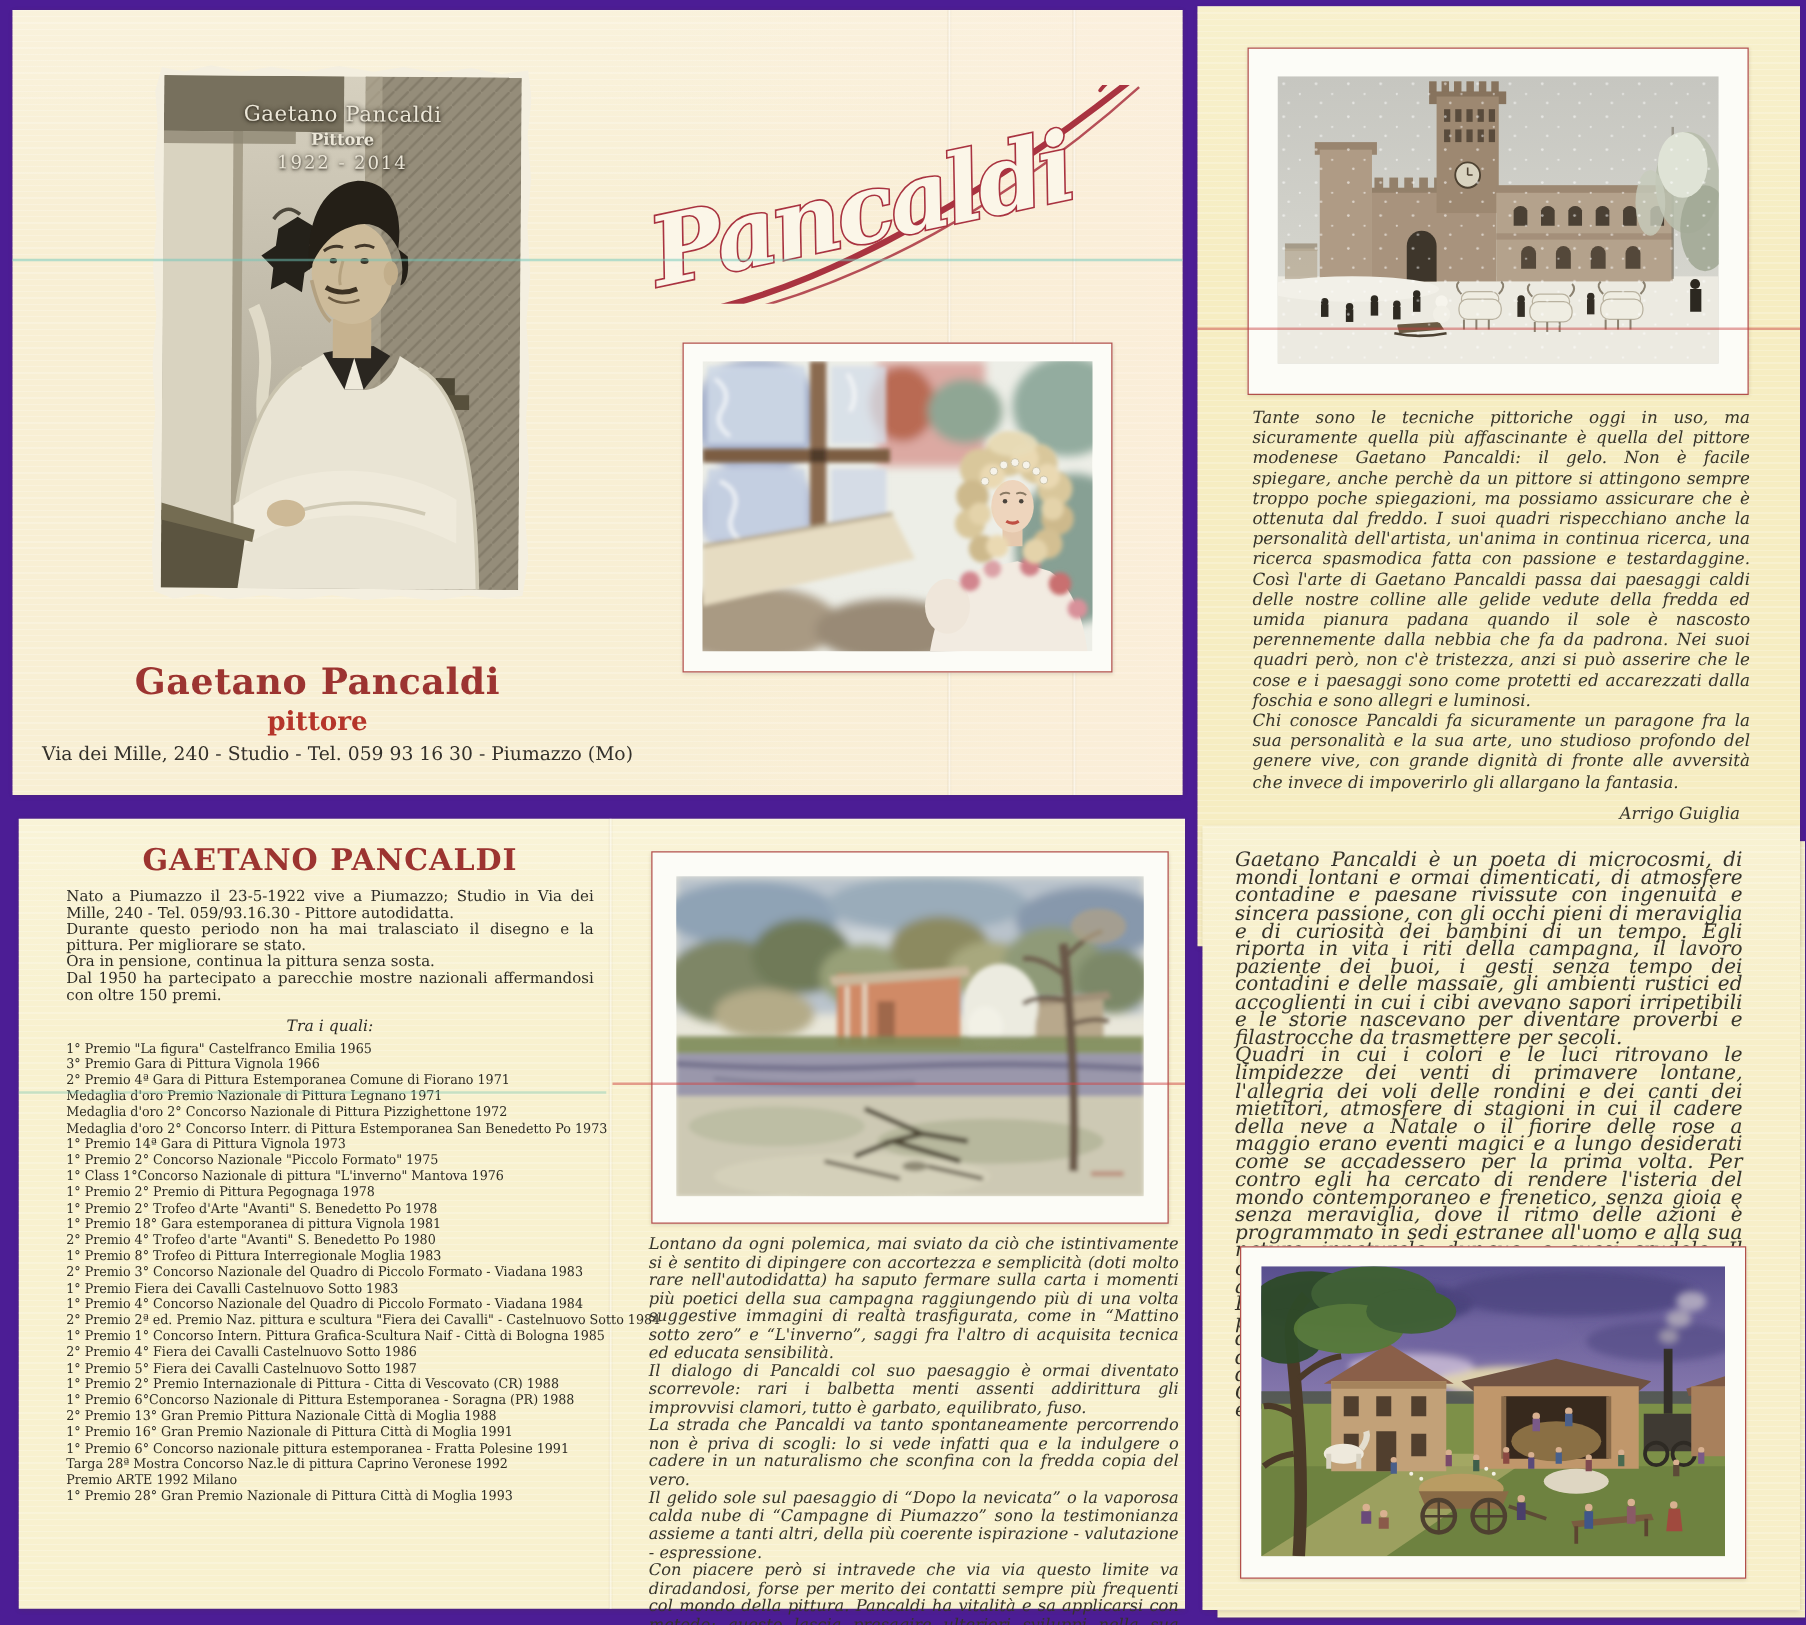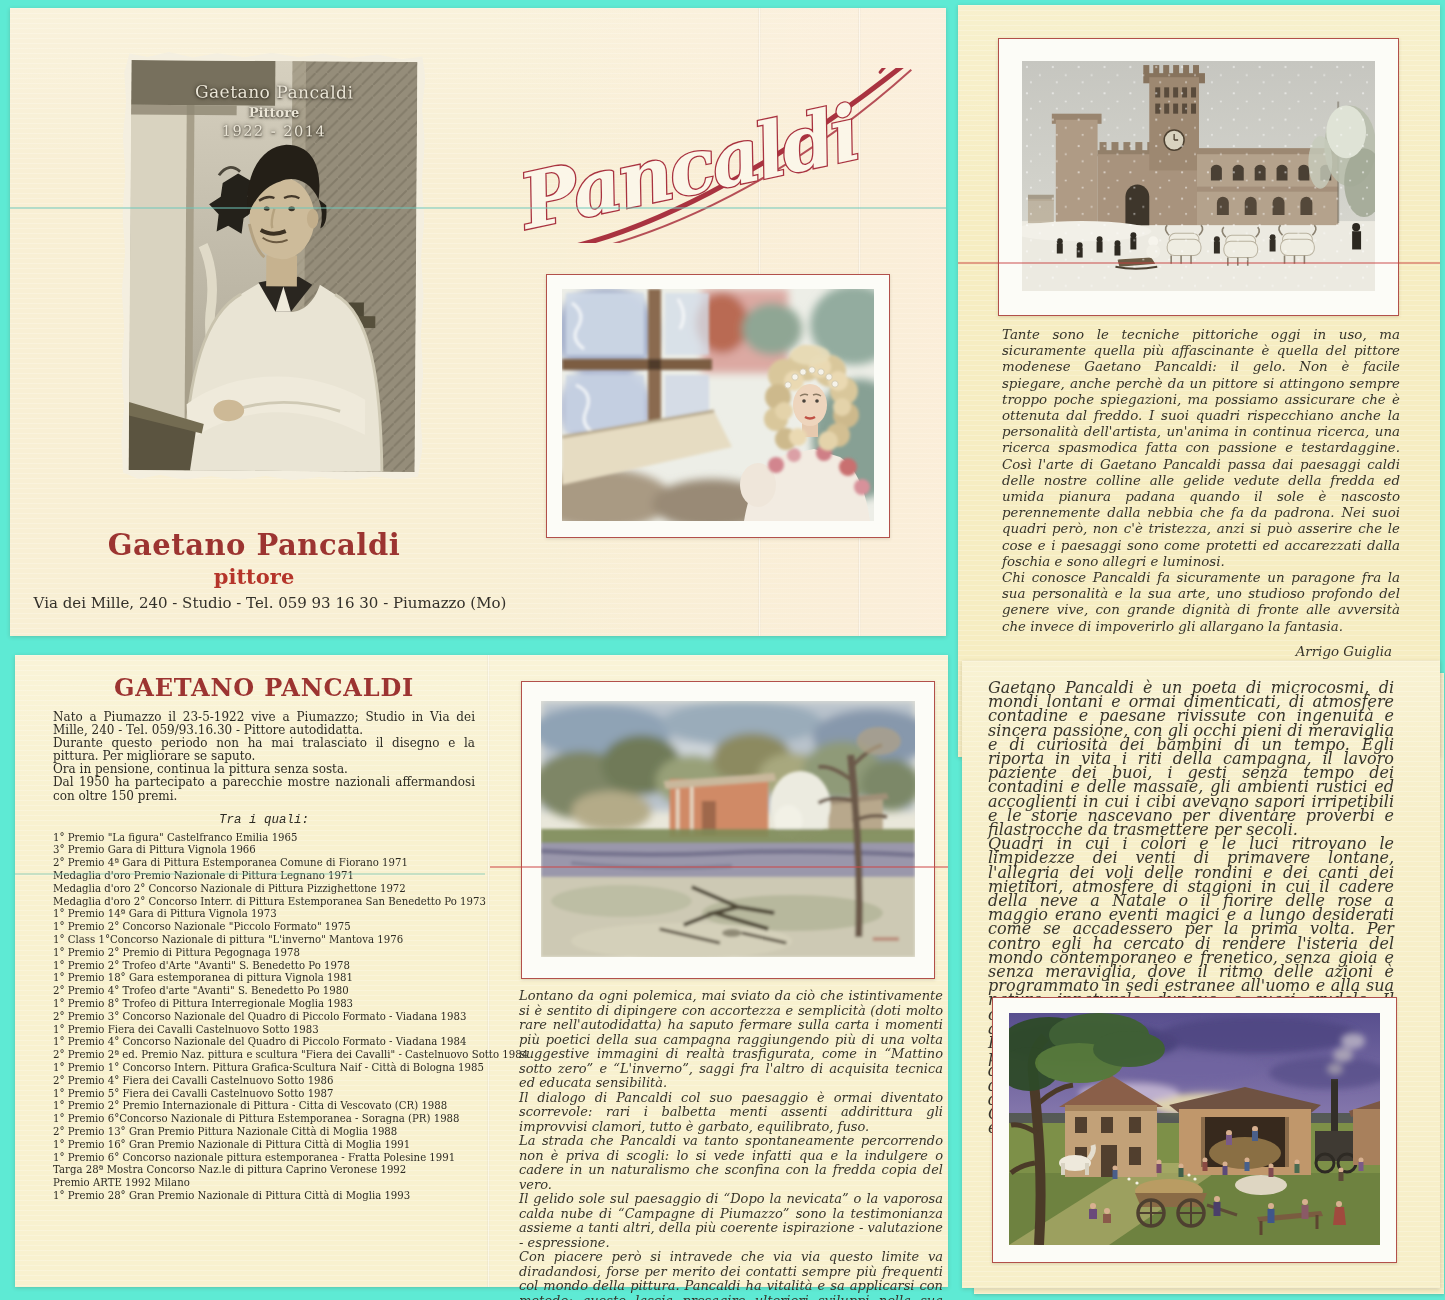--- a/index.html
+++ b/index.html
@@ -1,16 +1,16 @@
 <!DOCTYPE html>
 <html><head>
 <meta charset="utf-8">
 <style>
   html,body{margin:0;padding:0;background:#ffffff;}
-  .page{position:relative;width:1445px;height:1300px;background:#5eead4;overflow:hidden;
+  .page{position:relative;width:1445px;height:1300px;background:#4c1d95;overflow:hidden;
         font-family:"DejaVu Serif", serif;}
   .sheet{position:absolute;box-shadow:0 1px 4px rgba(80,65,35,.22);
          background-image:
            linear-gradient(180deg, rgba(255,255,255,.18), rgba(0,0,0,0) 28%),
            repeating-linear-gradient(180deg, rgba(255,255,255,.22) 0 1px, rgba(0,0,0,0) 1px 5px);}
   .sheet-tl{left:10px;top:8px;width:936px;height:628px;background-color:#f8efd4;}
   .sheet-tl .tint{position:absolute;inset:0;background:linear-gradient(90deg, rgba(0,0,0,0) 50%, rgba(255,236,225,.38));pointer-events:none;}
   .sheet-tr{left:958px;top:5px;width:482px;height:752px;background-color:#f6edc2;}
   .sheet-bl{left:15px;top:655px;width:933px;height:632px;background-color:#f8f1cf;}
   .sheet-br{left:962px;top:661px;width:478px;height:627px;background-color:#f7efc9;}
@@ -53,21 +53,21 @@
   .itcol{position:absolute;font-style:italic;color:#36342b;text-align:justify;}
   .itcol p{margin:0;}
   .guiglia-col{left:44px;top:322px;width:398px;font-size:13.4px;line-height:16.2px;}
   .fregni-col{left:504px;top:334px;width:424px;font-size:13px;line-height:14.5px;}
   .manfredi-col{left:26px;top:20px;width:406px;font-size:16px;line-height:14.2px;}
   .author{text-align:right;margin-top:9px;padding-right:8px;}
 
   .bio-col{position:absolute;left:38px;top:18px;width:422px;color:#2d2b24;}
   .bio-col h2{margin:0 0 9px 0;text-align:center;font-size:24px;font-weight:bold;color:#9c3431;letter-spacing:.8px;}
   .bio-col p{margin:0;font-size:12px;line-height:13.1px;text-align:justify;}
-  .awards-intro{margin:10px 0 5px 0;text-align:center;font-style:italic;font-size:12.5px;font-family:Liberation Mono, monospace;}
+  .awards-intro{margin:10px 0 5px 0;text-align:center;font-style:italic;font-size:12.5px;}
   .award{font-size:10.7px;line-height:12.8px;white-space:nowrap;transform:scaleX(.95);transform-origin:left center;}
 </style>
 </head>
 <body>
 
 <div class="page">
 
   <div class="sheet sheet-br-behind"></div>
 
   <div class="sheet sheet-tl">
@@ -352,21 +352,21 @@
       <div class="author">Arrigo Guiglia</div>
     </div>
   </div>
 
   <div class="sheet sheet-bl">
     <div class="fold" style="left:472px;"></div>
 
     <div class="bio-col">
       <h2>GAETANO PANCALDI</h2>
       <p>Nato a Piumazzo il 23-5-1922 vive a Piumazzo; Studio in Via dei Mille, 240 - Tel. 059/93.16.30 - Pittore autodidatta.</p>
-      <p>Durante questo periodo non ha mai tralasciato il disegno e la pittura. Per migliorare se saputo.</p>
+      <p>Durante questo periodo non ha mai tralasciato il disegno e la pittura. Per migliorare se stato.</p>
       <p>Ora in pensione, continua la pittura senza sosta.</p>
       <p>Dal 1950 ha partecipato a parecchie mostre nazionali affermandosi con oltre 150 premi.</p>
       <div class="awards-intro">Tra i quali:</div>
       <div>
         <div class="award">1° Premio "La figura" Castelfranco Emilia 1965</div>
         <div class="award">3° Premio Gara di Pittura Vignola 1966</div>
         <div class="award">2° Premio 4ª Gara di Pittura Estemporanea Comune di Fiorano 1971</div>
         <div class="award">Medaglia d'oro Premio Nazionale di Pittura Legnano 1971</div>
         <div class="award">Medaglia d'oro 2° Concorso Nazionale di Pittura Pizzighettone 1972</div>
         <div class="award">Medaglia d'oro 2° Concorso Interr. di Pittura Estemporanea San Benedetto Po 1973</div>

